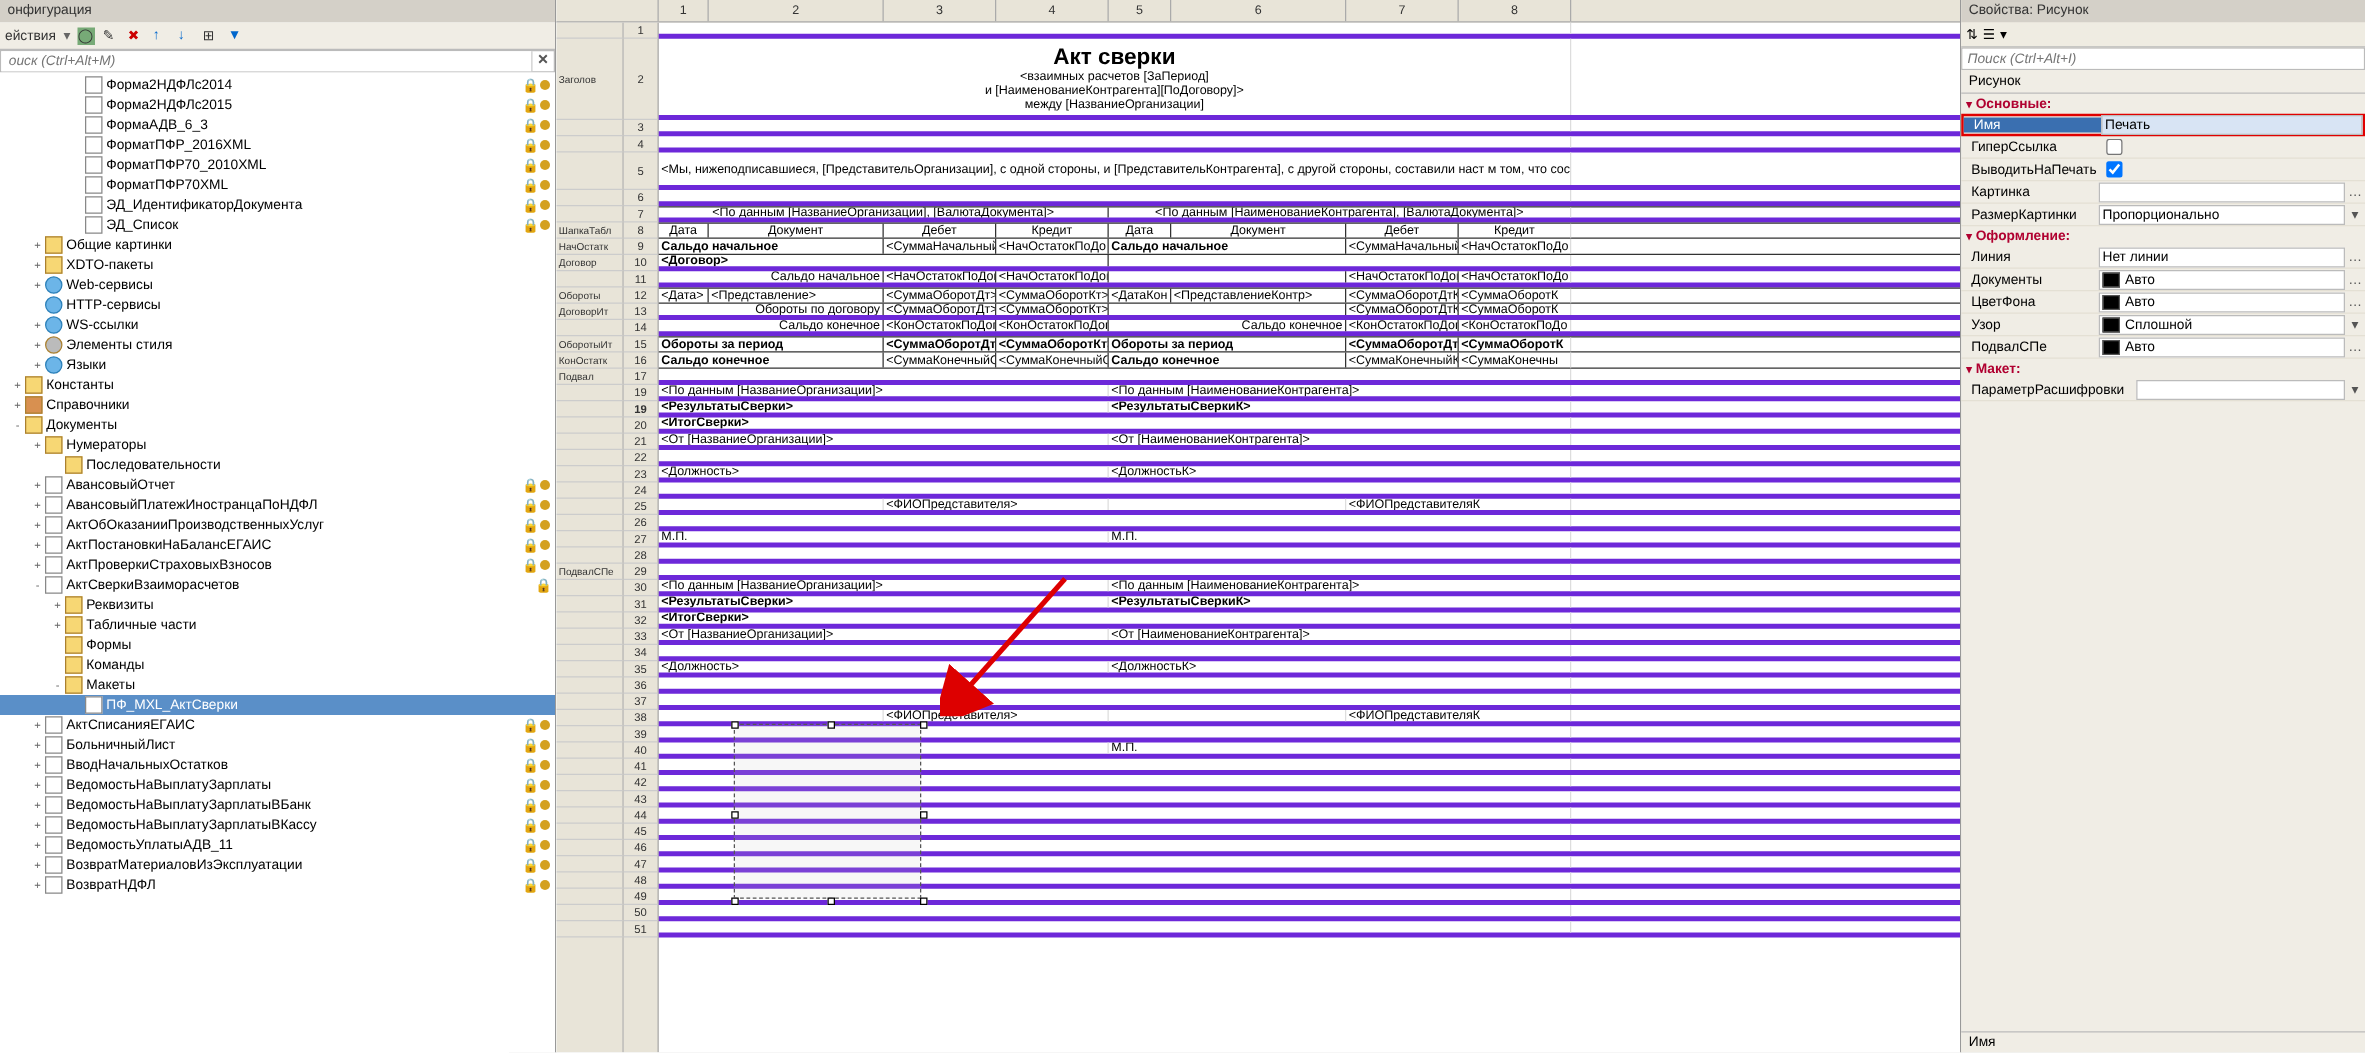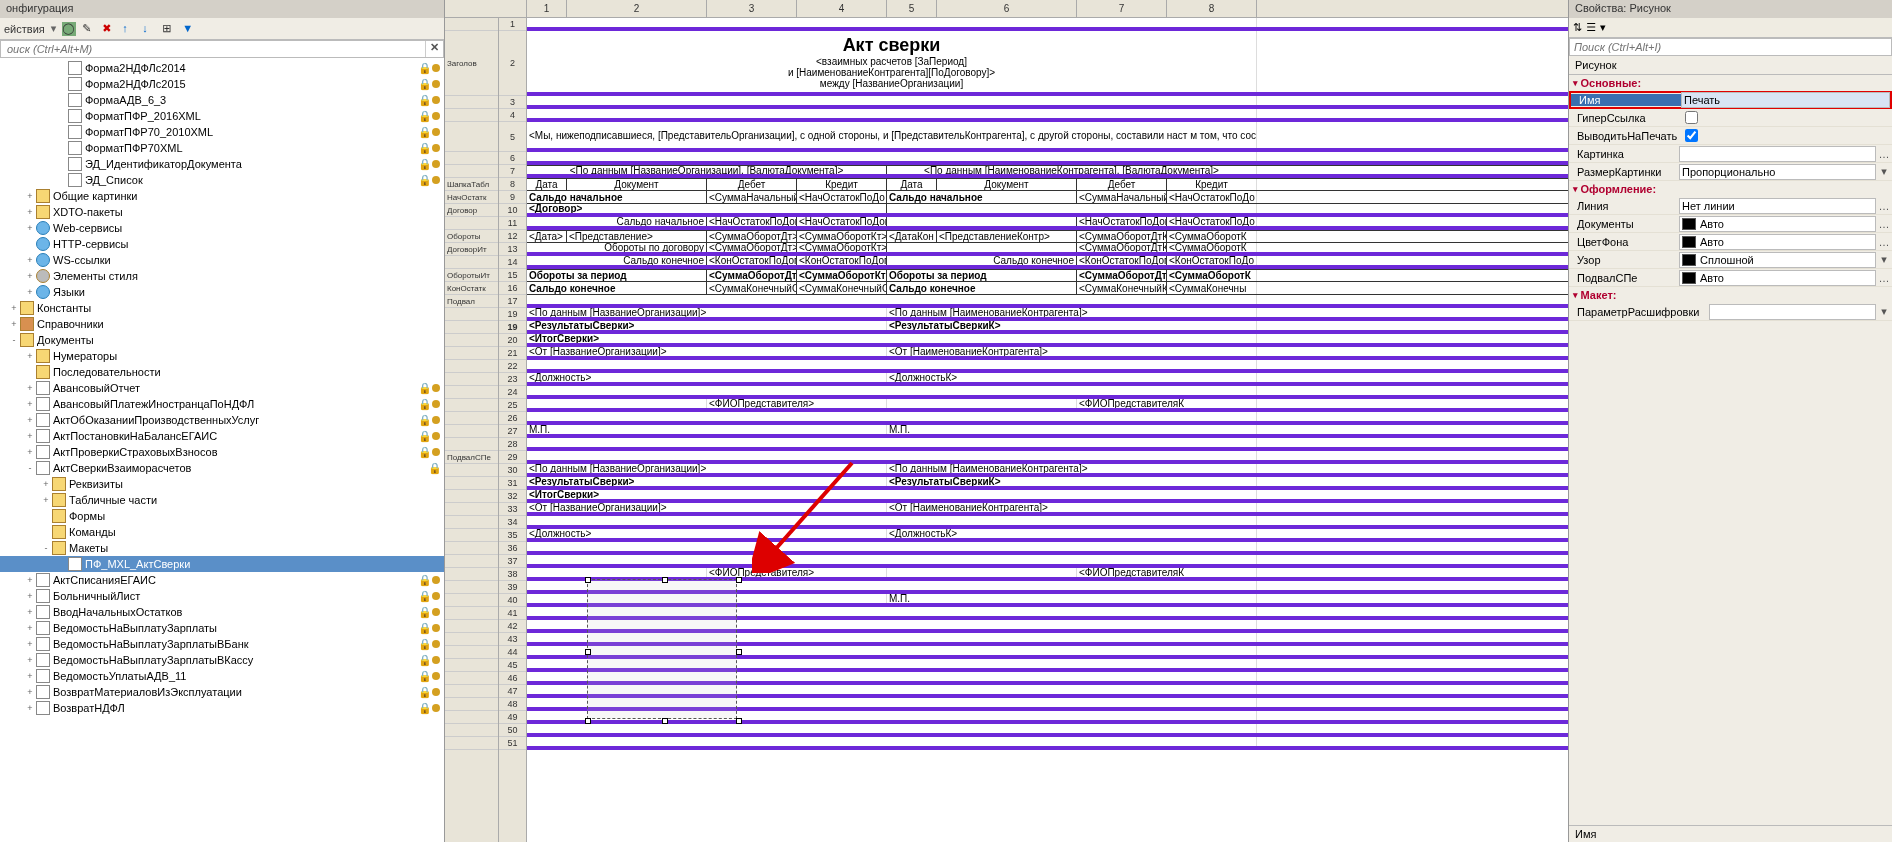--- a/index.html
+++ b/index.html
@@ -208,21 +208,21 @@
         <div class="tree-node" style="padding-left: 8px;">
           <span class="tree-expand">-</span>
           <span class="tree-icon folder"></span>
           <span class="tree-label">Документы</span>
         </div>
         <div class="tree-node" style="padding-left: 24px;">
           <span class="tree-expand">+</span>
           <span class="tree-icon folder"></span>
           <span class="tree-label">Нумераторы</span>
         </div>
-        <div class="tree-node" style="padding-left: 24px;">
+        <div class="tree-node" style="padding-left: 40px;">
           <span class="tree-expand"></span>
           <span class="tree-icon folder"></span>
           <span class="tree-label">Последовательности</span>
         </div>
         <div class="tree-node" style="padding-left: 24px;">
           <span class="tree-expand">+</span>
           <span class="tree-icon file"></span>
           <span class="tree-label">АвансовыйОтчет</span>
           <span class="tree-lock">🔒</span>
           <span style="width: 8px; height: 8px; background: rgb(212, 160, 32); border-radius: 50%; margin-left: 2px;"></span>

